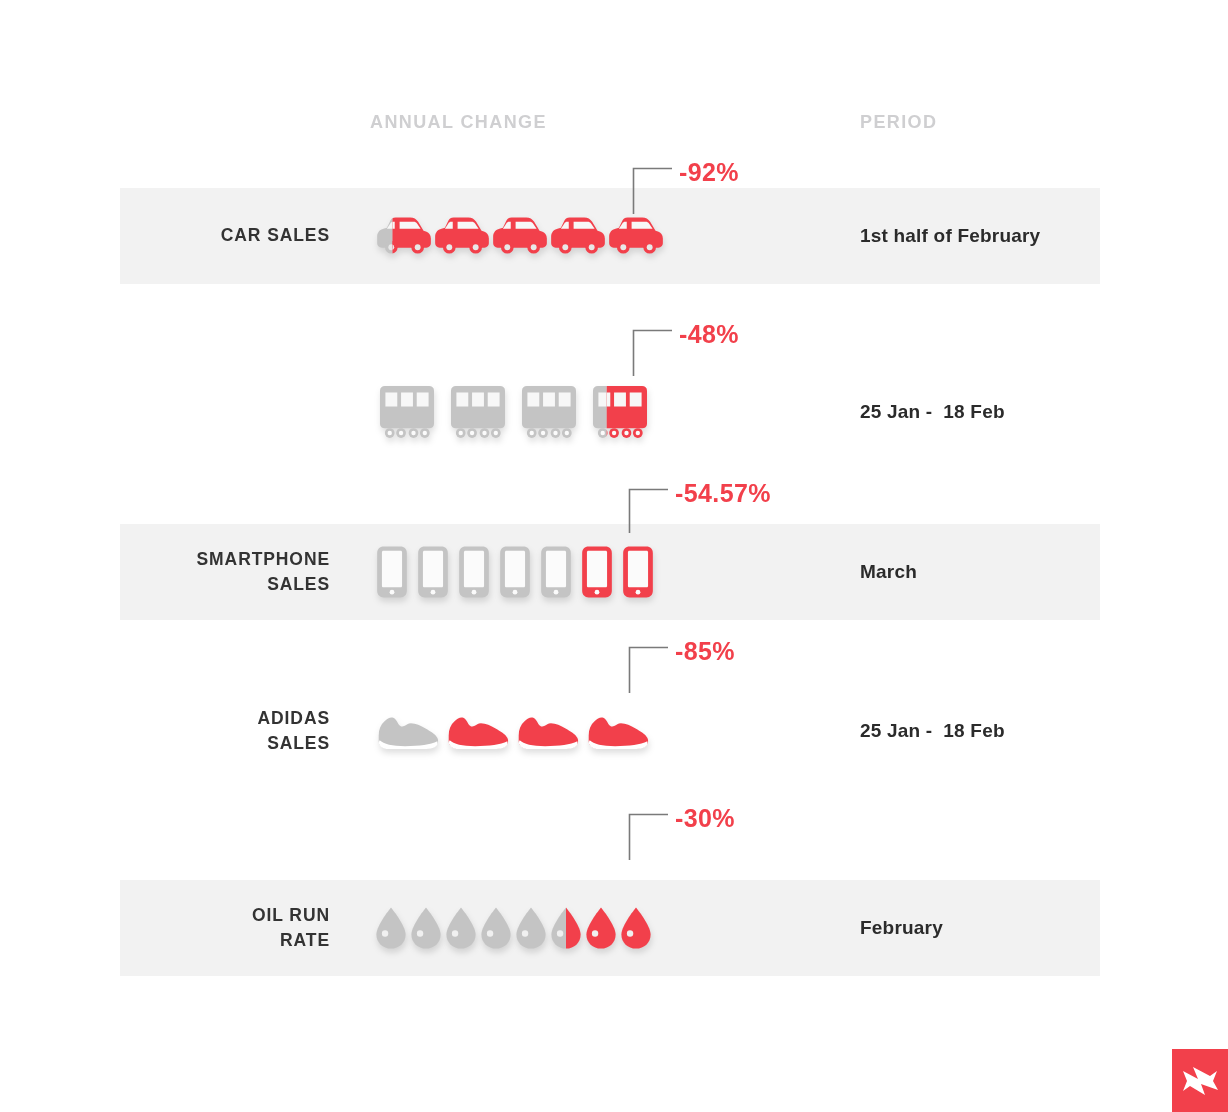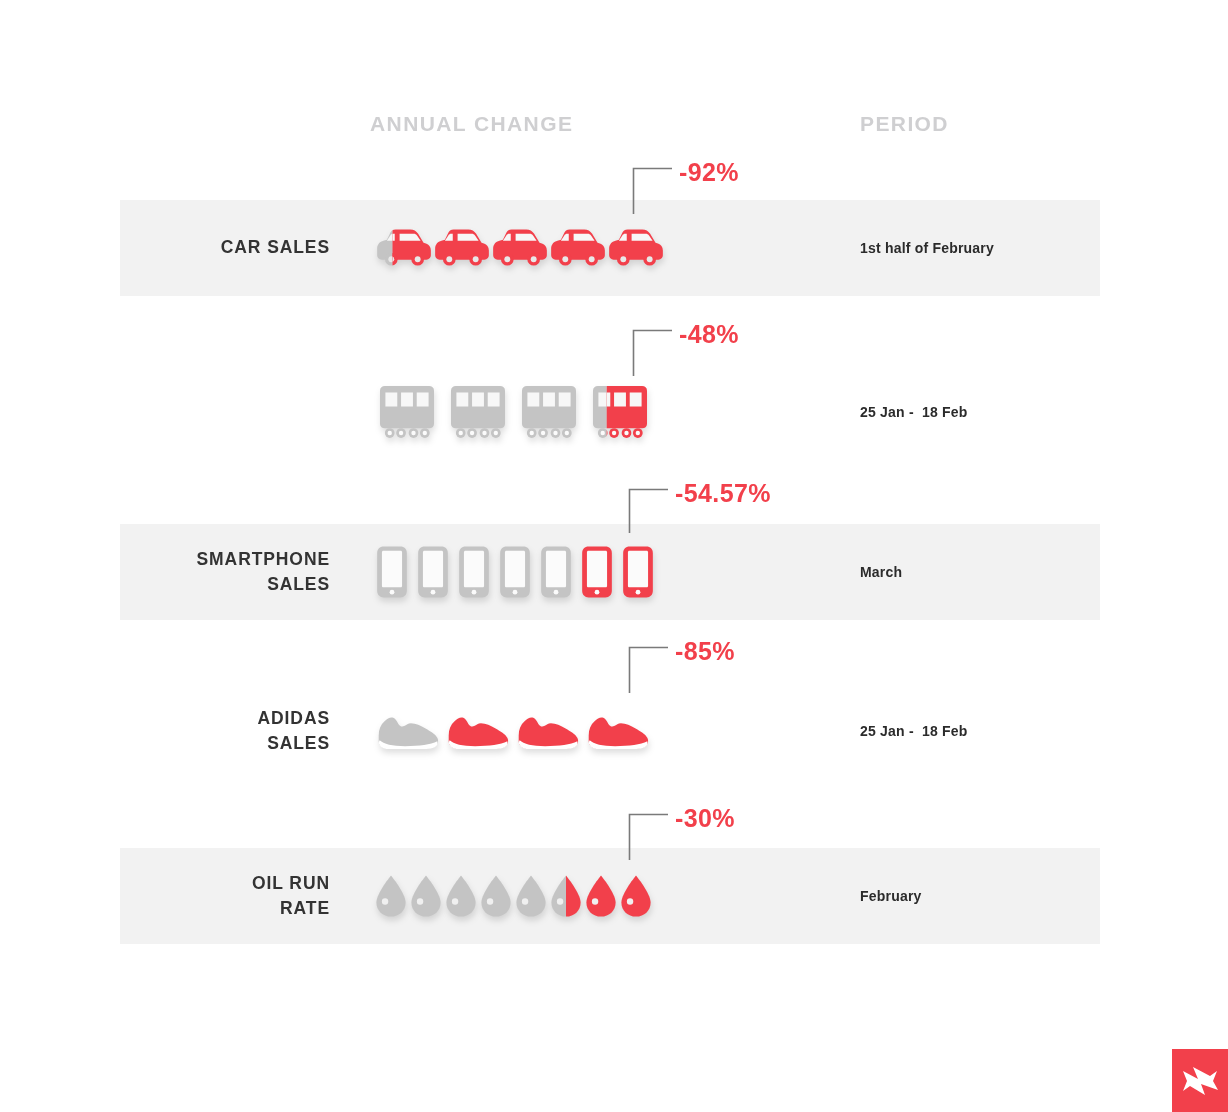--- a/index.html
+++ b/index.html
@@ -19,21 +19,21 @@
   #chart-root {
     position: absolute;
     left: 0; top: 0;
     width: 1228px;
     height: 1112px;
   }
 
   
   .col-header {
     position: absolute;
-    font-size: 21px;
+    font-size: 18px;
     font-weight: bold;
     letter-spacing: 1.4px;
     color: #cfcfd1;
     text-transform: uppercase;
     white-space: nowrap;
   }
   #hdr-annual-change { left: 370px; top: 112px; }
   #hdr-period       { left: 860px; top: 112px; }
 
   
@@ -58,21 +58,21 @@
     top: 50%;
     transform: translateY(-50%);
     white-space: pre-line;
   }
 
   .row-period {
     position: absolute;
     left: 740px;            
     top: 50%;
     transform: translateY(-50%);
-    font-size: 14px;
+    font-size: 19px;
     font-weight: bold;
     color: #2b2b2b;
     letter-spacing: 0.2px;
     white-space: pre;
   }
 
   
   .icons {
     position: absolute;
     left: 255px;            
@@ -125,21 +125,21 @@
 </head>
 <body>
 
 <div id="chart-root">
 
   <div class="col-header" id="hdr-annual-change">ANNUAL CHANGE</div>
 
   <div class="col-header" id="hdr-period">PERIOD</div>
 
   <div id="rows-container">
-      <div class="row shaded" style="top: 200px; height: 96px;">
+      <div class="row shaded" style="top: 188px; height: 96px;">
         <div class="row-label">CAR SALES</div>
         <div class="icons">
           <span class="icon-cell" style="width: 58px;">
             <svg width="58" height="42" viewBox="0 0 118 86" aria-hidden="true">
               <defs>
                 <clipPath id="clipg0">
                   <rect x="0" y="0" width="35.4" height="86"></rect>
                 </clipPath>
                 <clipPath id="clipr0">
                   <rect x="35.4" y="0" width="82.6" height="86"></rect>
@@ -570,21 +570,21 @@
               </defs>
               <g clip-path="url(#clipr19)">
                 <path d="M6 52 C6 40 10 30 18 23 C24 17 30 14 36 16 C41 18 43 23 46 28 C49 33 53 35 58 33 C63 31 66 27 72 27 C82 27 92 32 102 38 C112 44 122 49 126 57 C129 63 128 70 122 74 C116 78 104 79 86 79 L26 79 C14 79 6 73 6 64 Z" fill="#f2404b"></path>
                 <path d="M8 62 C16 70 34 74 60 74 C90 74 112 71 126 64 C127 68 127 72 122 75 C116 79 104 80 86 80 L26 80 C15 80 7 74 6 66 Z" fill="#ffffff"></path>
               </g>
             </svg>
           </span>
         </div>
         <div class="row-period">25 Jan -  18 Feb</div>
       </div>
-      <div class="row shaded" style="top: 848px; height: 96px;">
+      <div class="row shaded" style="top: 880px; height: 96px;">
         <div class="row-label">OIL RUN
 RATE</div>
         <div class="icons">
           <span class="icon-cell" style="width: 35px;">
             <svg width="32" height="44" viewBox="0 0 70 96" aria-hidden="true">
               <defs>
                 <clipPath id="clipg20">
                   <rect x="0" y="0" width="70" height="96"></rect>
                 </clipPath>
                 <clipPath id="clipr20">

